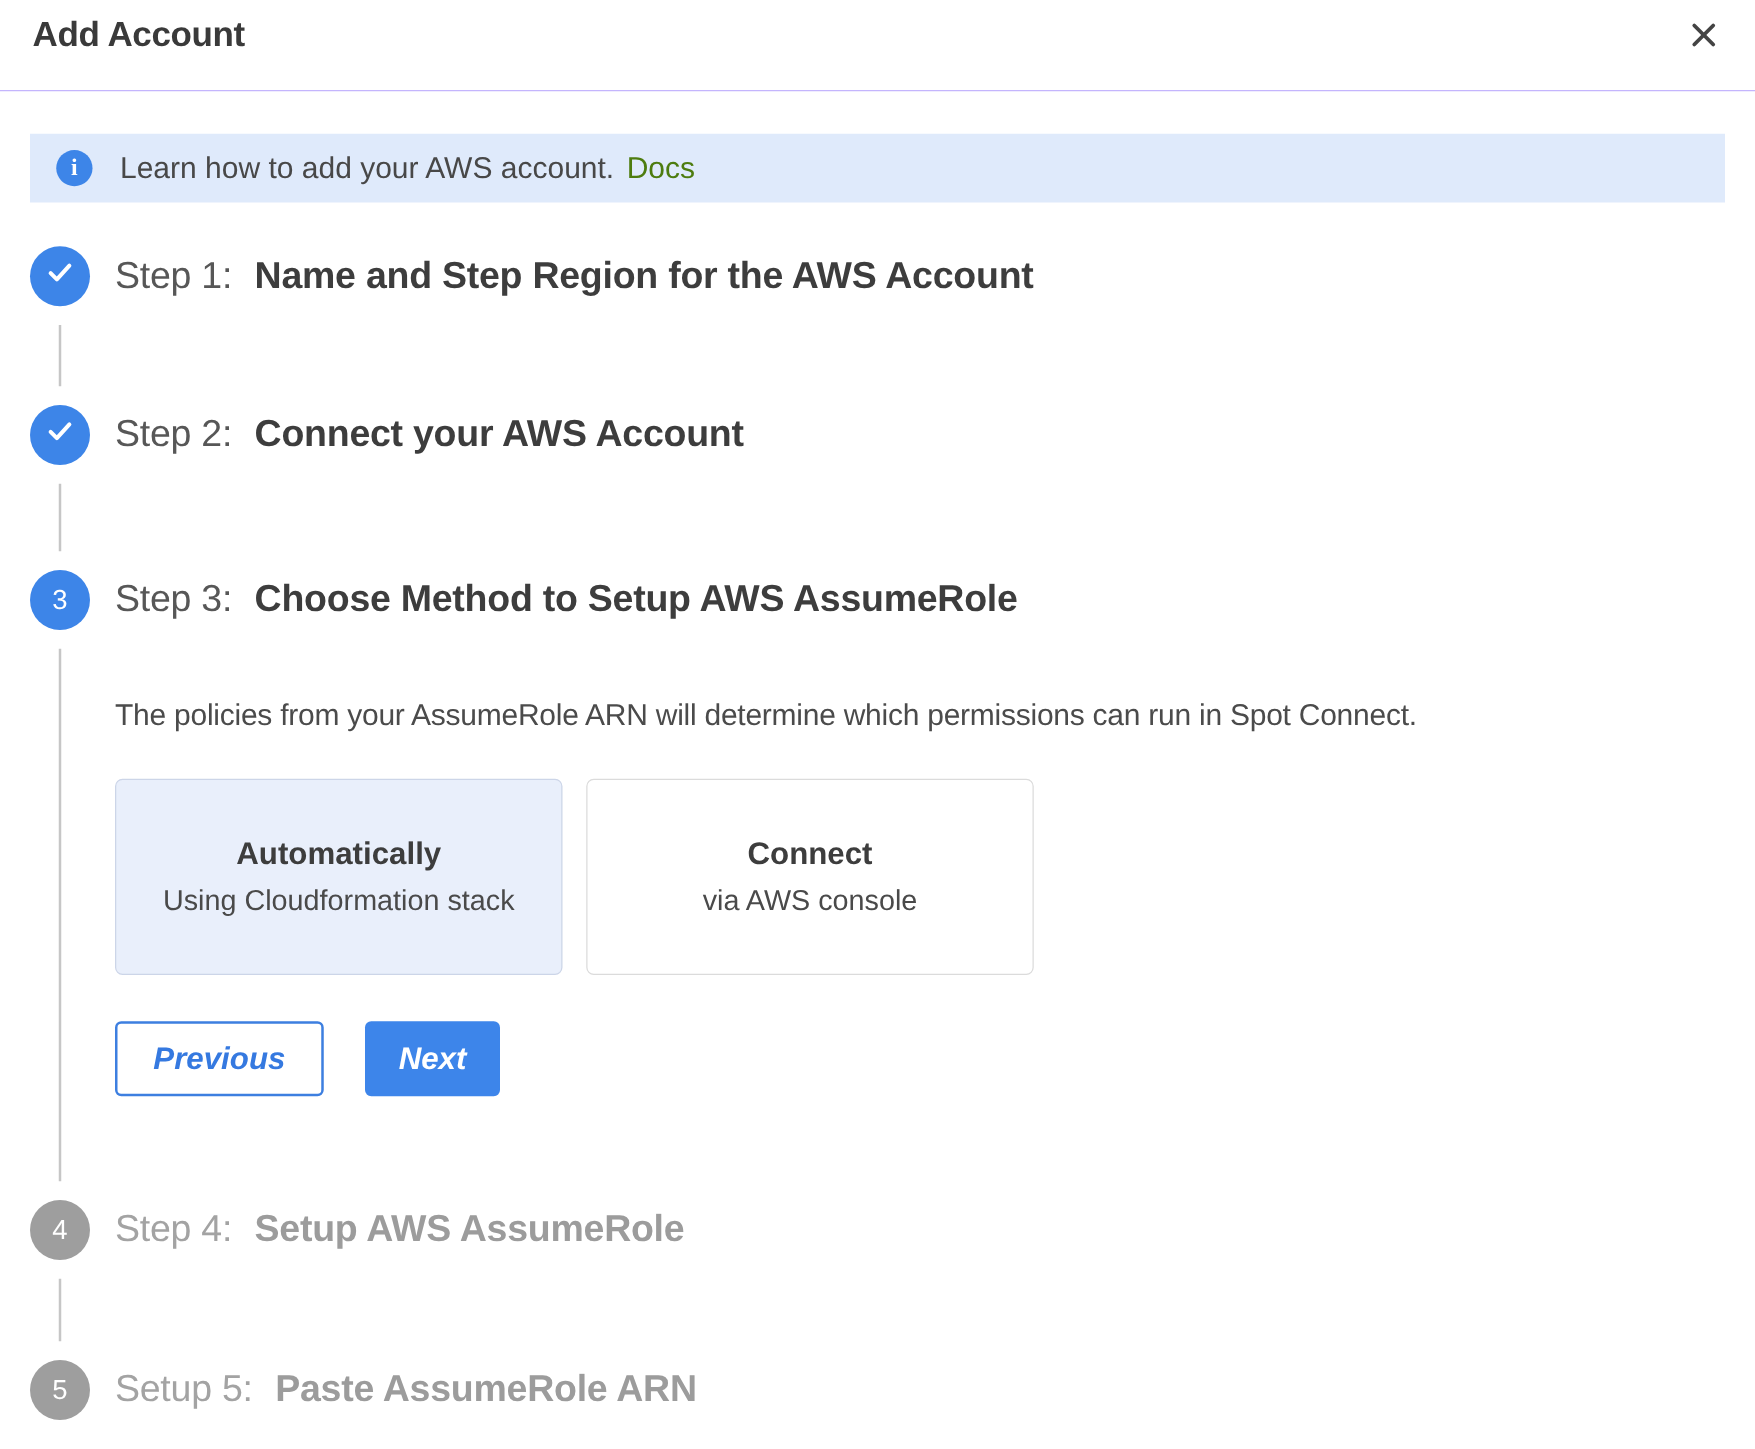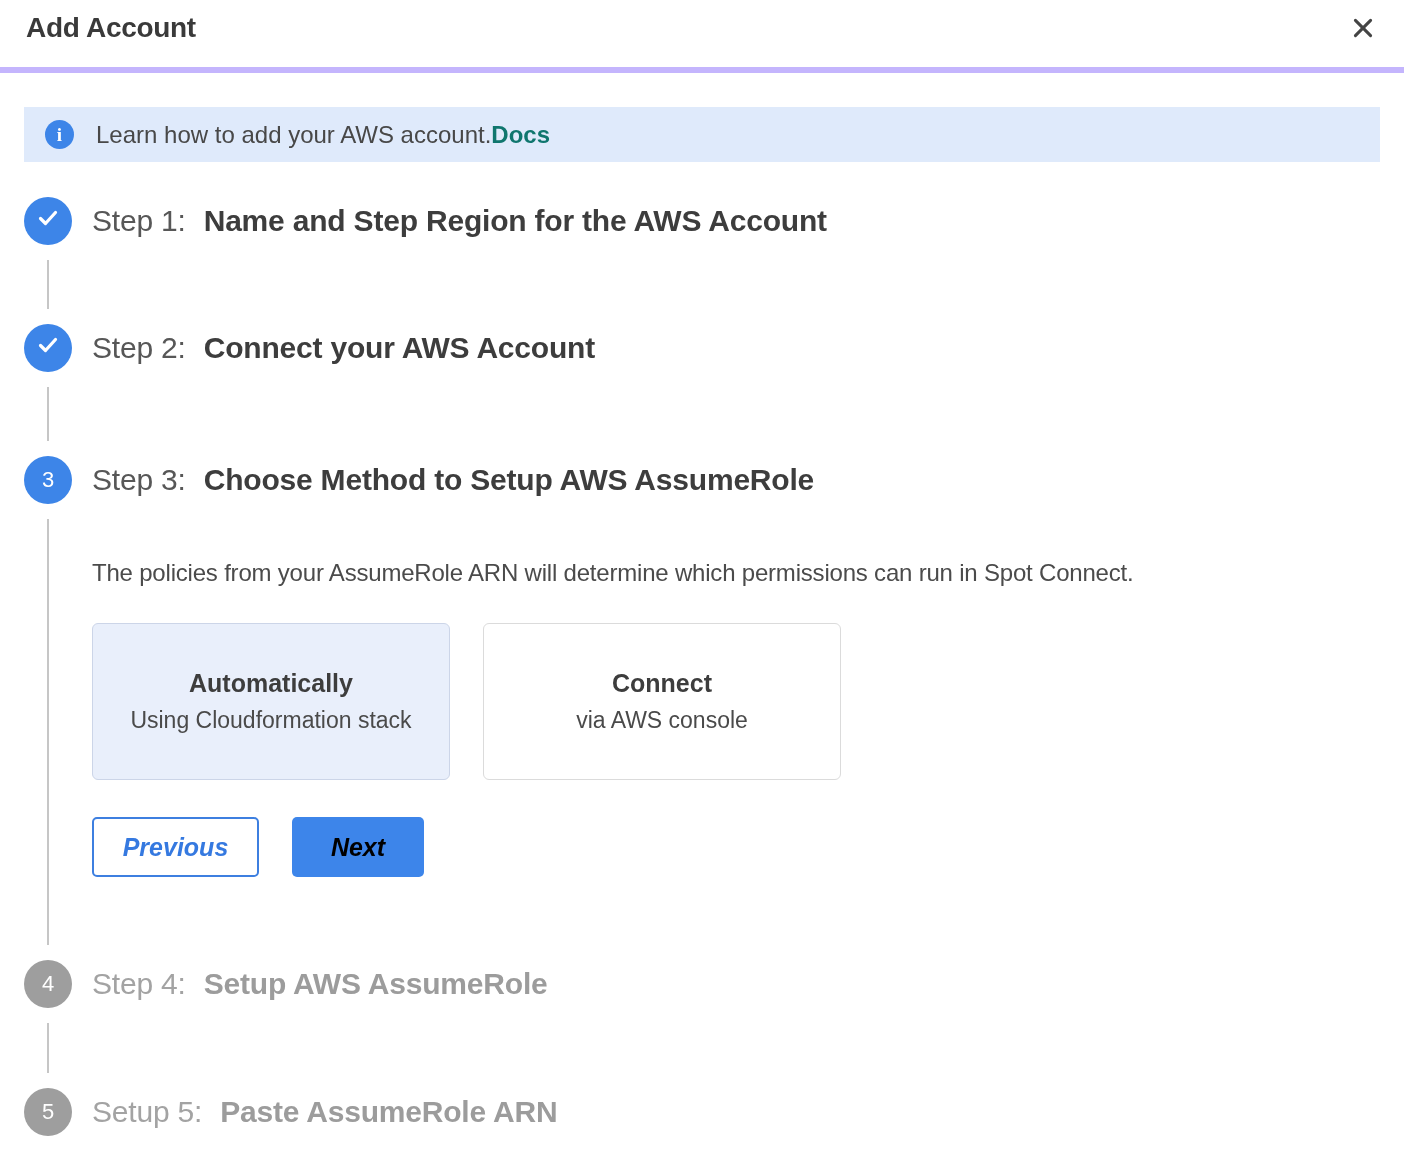--- a/index.html
+++ b/index.html
@@ -8,21 +8,21 @@
     position:relative;
     width:1404px; height:1159px;
     background:#ffffff;
     font-family:"Liberation Sans","DejaVu Sans",sans-serif;
     color:#3d3d3d;
     overflow:hidden;
   }
   
   .modal-header {
     height:73px;
-    border-bottom:6px solid #c4b5fd;
+    border-bottom:1px solid #c4b5fd;
     display:flex; justify-content:space-between; align-items:flex-start;
     padding:12px 24px 0 26px;
   }
   .modal-title {
     font-size:28px; font-weight:700; color:#3a3a3a; letter-spacing:-0.3px;
   }
   .close-btn {
     background:none; border:none; cursor:pointer;
     width:30px; height:30px; margin-right:2px; margin-top:2px;
     display:flex; align-items:center; justify-content:center;
@@ -38,21 +38,21 @@
   }
   .info-icon {
     width:29px; height:29px; border-radius:50%;
     background:#3d85e8; color:#fff;
     display:flex; align-items:center; justify-content:center;
     font-family:"Liberation Serif","DejaVu Serif",serif;
     font-weight:700; font-size:19px; font-style:normal;
     margin-right:22px; flex-shrink:0;
   }
   .docs-link {
-    color:#0f766e; font-weight:700; text-decoration:none; 
+    color:#4d7c0f; font-weight:400; text-decoration:none; margin-left:10px;
   }
   
   .steps { margin-top:35px; }
   .step { display:flex; }
   .step-rail {
     width:48px; flex-shrink:0;
     display:flex; flex-direction:column; align-items:center;
   }
   .step-dot {
     width:48px; height:48px; border-radius:50%;
@@ -75,21 +75,21 @@
   .pad-s1 { padding-bottom:79px; }
   .pad-s2 { padding-bottom:84px; }
   .pad-s3 { padding-bottom:83px; }
   .pad-s4 { padding-bottom:80px; }
   .pad-s5 { padding-bottom:23px; }
   
   .step-desc {
     margin-top:54px;
     font-size:24px; line-height:30px; color:#4b4b4b; letter-spacing:-0.2px;
   }
-  .option-cards { margin-top:35px; display:flex; gap:33px; }
+  .option-cards { margin-top:35px; display:flex; gap:19px; }
   .option-card {
     width:358px; height:157px;
     border:1px solid #dbdbdb; border-radius:6px;
     background:#ffffff;
     display:flex; flex-direction:column; align-items:center; justify-content:center;
     cursor:pointer;
   }
   .option-card.selected {
     background:#e9effb;
     border:1px solid #ccd5e8;
@@ -101,22 +101,22 @@
     height:60px; border-radius:5px; cursor:pointer;
     font-family:inherit; font-size:25px; font-weight:700;
     display:flex; align-items:center; justify-content:center;font-style:italic;
   }
   .btn-prev {
     width:167px;
     background:#ffffff; color:#3579e0;
     border:2px solid #3d7fe0;
   }
   .btn-next {
-    width:132px; margin-left:33px;
-    background:#3d85ea; color:#000000; border:none;
+    width:108px; margin-left:33px;
+    background:#3d85ea; color:#ffffff; border:none;
   }
 </style>
 </head>
 <body>
 
 <div class="page">
 
   <div class="modal-header">
     <div class="modal-title">Add Account</div>
     <button class="close-btn">

